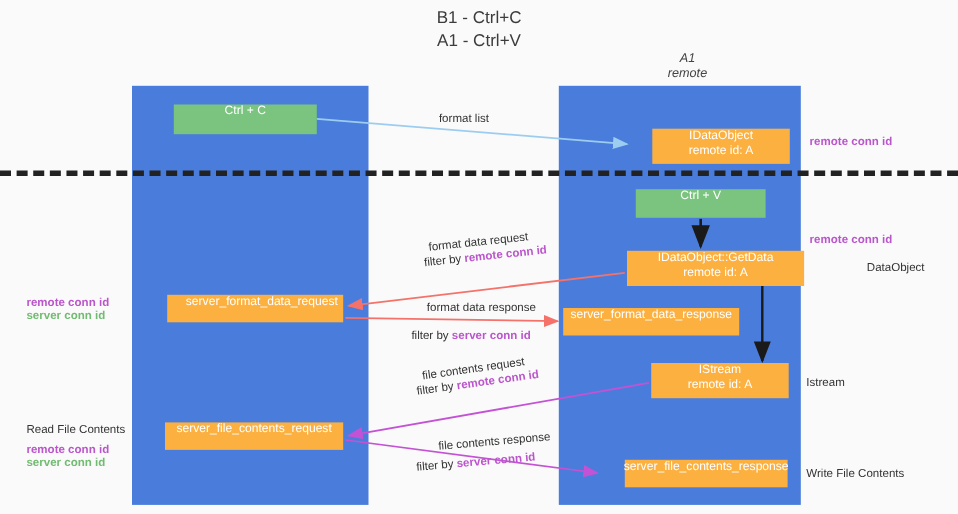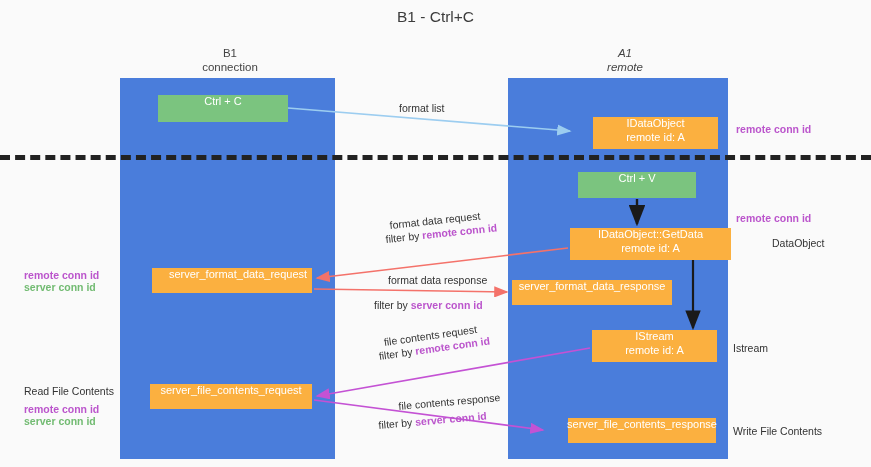--- a/index.html
+++ b/index.html
@@ -106,29 +106,26 @@
     z-index: 8;
   }
 </style>
 </head>
 <body>
 
 <div id="canvas">
 
   <div id="title">
     <span>B1 - Ctrl+C</span>
+    <span>A1 - Ctrl+V</span>
   </div>
 
   <div class="lane" id="lane-b1"></div>
   <div class="lane" id="lane-a1"></div>
 
-  <div class="lane-header" id="hdr-b1">
-    <span class="l1">B1</span>
-    <span class="l2">connection</span>
-  </div>
   <div class="lane-header" id="hdr-a1">
     <span class="l1">A1</span>
     <span class="l2">remote</span>
   </div>
 
   <svg id="wires">
     <defs>
       <marker id="ah-blue" markerWidth="9" markerHeight="7" refX="8" refY="3.5" orient="auto">
         <polygon points="0 0, 9 3.5, 0 7" fill="#9ccdf0"></polygon>
       </marker>
@@ -230,21 +227,21 @@
   </div>
 
   <div class="side-label" style="left:736px; top:123px;">
     <span class="remote">remote conn id</span>
   </div>
 
   <div class="side-label" style="left:736px; top:212px;">
     <span class="remote">remote conn id</span>
   </div>
 
-  <div class="side-label" style="left:733px; top:237px;padding-left:39px;">
+  <div class="side-label" style="left:749px; top:237px;padding-left:39px;">
     <span class="plain">DataObject</span>
   </div>
 
   <div class="side-label" style="left:733px; top:342px;">
     <span class="plain">Istream</span>
   </div>
 
   <div class="side-label" style="left:733px; top:425px;">
     <span class="plain">Write File Contents</span>
   </div>

